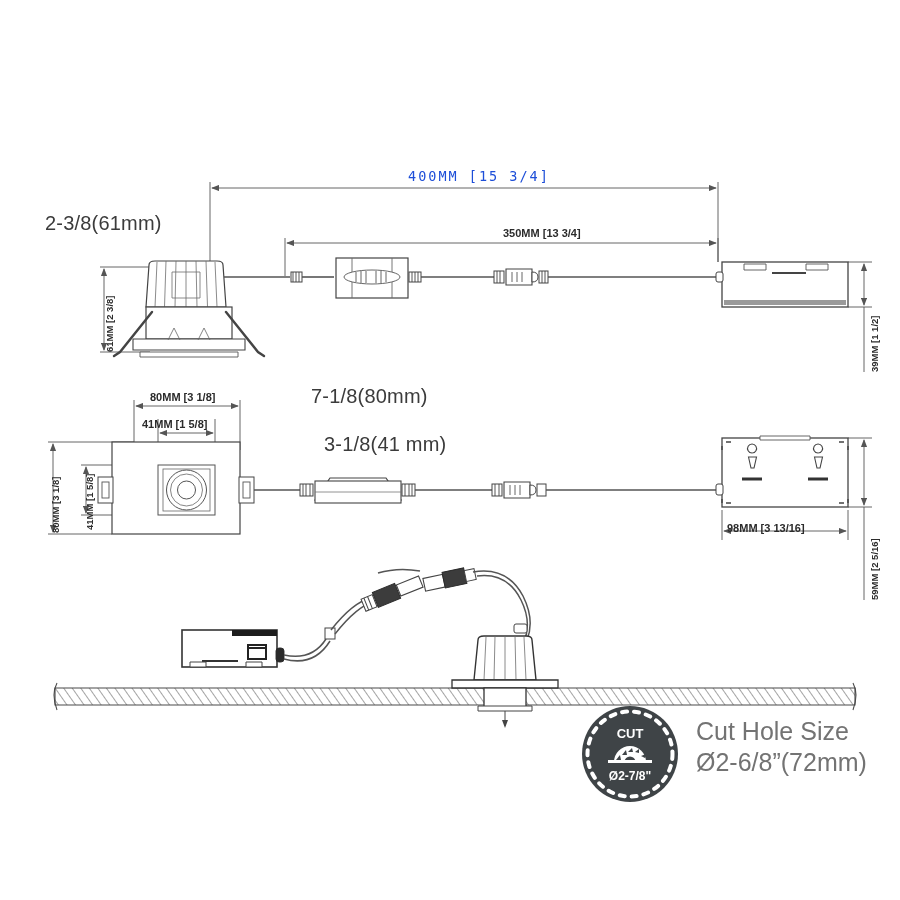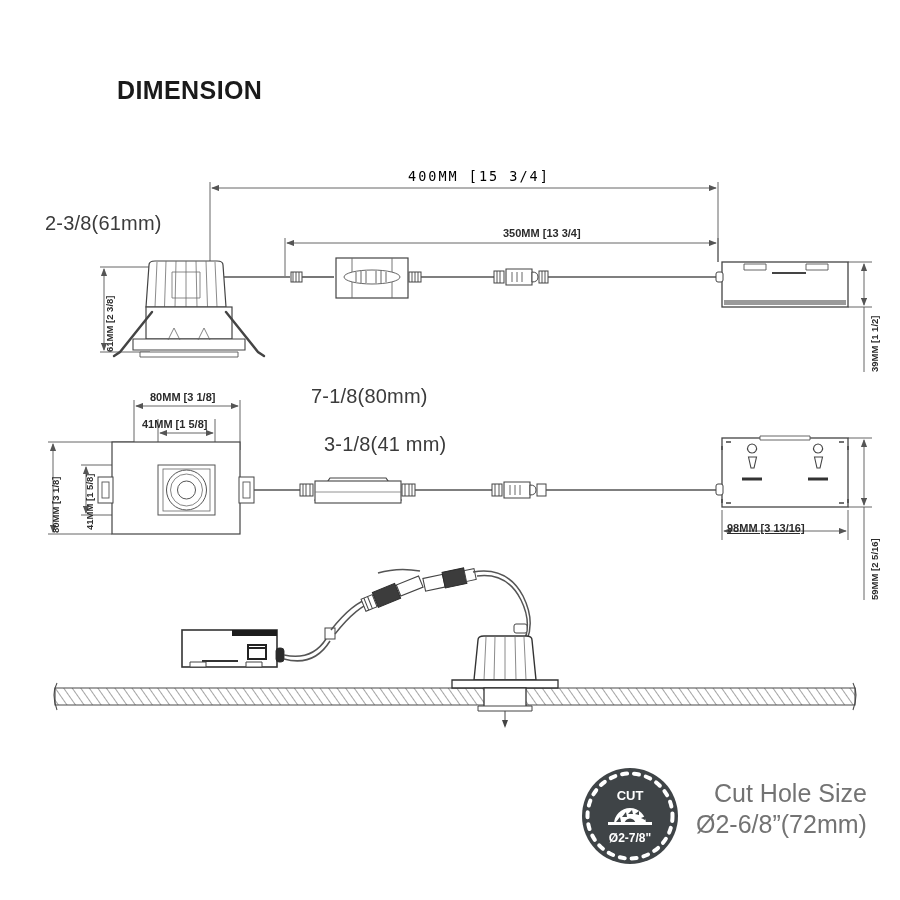--- a/index.html
+++ b/index.html
@@ -6,36 +6,35 @@
   body{width:900px;height:900px;position:relative;overflow:hidden;
        font-family:"Liberation Sans", sans-serif;color:#231f20;}
   #root{position:absolute;left:0;top:0;width:900px;height:900px;}
   svg.layer{position:absolute;left:0;top:0;width:900px;height:900px;}
   .title{position:absolute;left:117px;top:76px;font-size:25px;font-weight:bold;
          letter-spacing:.4px;color:#1a1a1a;}
   .lbl{position:absolute;white-space:nowrap;}
   
   .callout{font-size:20px;color:#3b3b3b;letter-spacing:.2px;}
   
-  .dimA{font-size:13.5px;color:#000000;letter-spacing:2px;
+  .dimA{font-size:13.5px;color:#1d4ed8;letter-spacing:2px;
         font-family:"DejaVu Sans Mono", monospace;}
   .dimB{font-size:11px;font-weight:bold;color:#2b2b2b;letter-spacing:0;}
   .dimS{font-size:9.5px;font-weight:bold;color:#2b2b2b;}
   .rot90{transform:rotate(-90deg);transform-origin:left top;}
   
-  .cutwrap{position:absolute;left:578px;top:764px;width:310px;height:100px;text-align:right;}
+  .cutwrap{position:absolute;left:578px;top:702px;width:310px;height:100px;}
   .cuttext{position:absolute;left:118px;top:14px;font-size:25px;color:#737373;
            line-height:31px;}
 </style>
 </head>
 <body>
 
 <div id="root">
 
-  <div class="title">DIMENSION</div>
 
   <svg class="layer" viewBox="0 0 900 900">
     <defs>
       <pattern id="hatch" width="7" height="7" patternTransform="rotate(-35)" patternUnits="userSpaceOnUse">
         <line x1="0" y1="0" x2="0" y2="7" stroke="#4a4a4a" stroke-width="1"></line>
       </pattern>
       <marker id="ar" markerWidth="9" markerHeight="7" refX="8" refY="3.5" orient="auto">
         <path d="M0,0 L9,3.5 L0,7 z" fill="#555"></path>
       </marker>
       <marker id="arL" markerWidth="9" markerHeight="7" refX="1" refY="3.5" orient="auto">
@@ -332,21 +331,21 @@
   <div class="lbl dimB" style="left:142px;top:418px;">41MM [1 5/8]</div>
 
   <div class="lbl dimS rot90" style="left:50px;top:533px;">80MM [3 1/8]</div>
 
   <div class="lbl dimS rot90" style="left:84px;top:530px;">41MM [1 5/8]</div>
 
   <div class="lbl callout" style="left:311px;top:385px;">7-1/8(80mm)</div>
 
   <div class="lbl callout" style="left:324px;top:433px;">3-1/8(41 mm)</div>
 
-  <div class="lbl dimB" style="left:727px;top:522px;text-decoration:underline;">98MM [3 13/16]</div>
+  <div class="lbl dimB" style="left:727px;top:522px;">98MM [3 13/16]</div>
 
   <div class="lbl dimS rot90" style="left:869px;top:600px;">59MM [2 5/16]</div>
 
   <div class="cutwrap">
     <svg width="104" height="104" style="position:absolute;left:0;top:0;" viewBox="0 0 104 104">
       <circle cx="52" cy="52" r="48" fill="#3f4447"></circle>
       <circle cx="52" cy="52" r="42.5" fill="none" stroke="#ffffff" stroke-width="4" stroke-dasharray="5 7" stroke-linecap="round"></circle>
       <g>
         <path d="M52,44 a16,16 0 0,1 16,16 h-32 a16,16 0 0,1 16,-16 z" fill="#ffffff"></path>
         <g fill="#3f4447">

